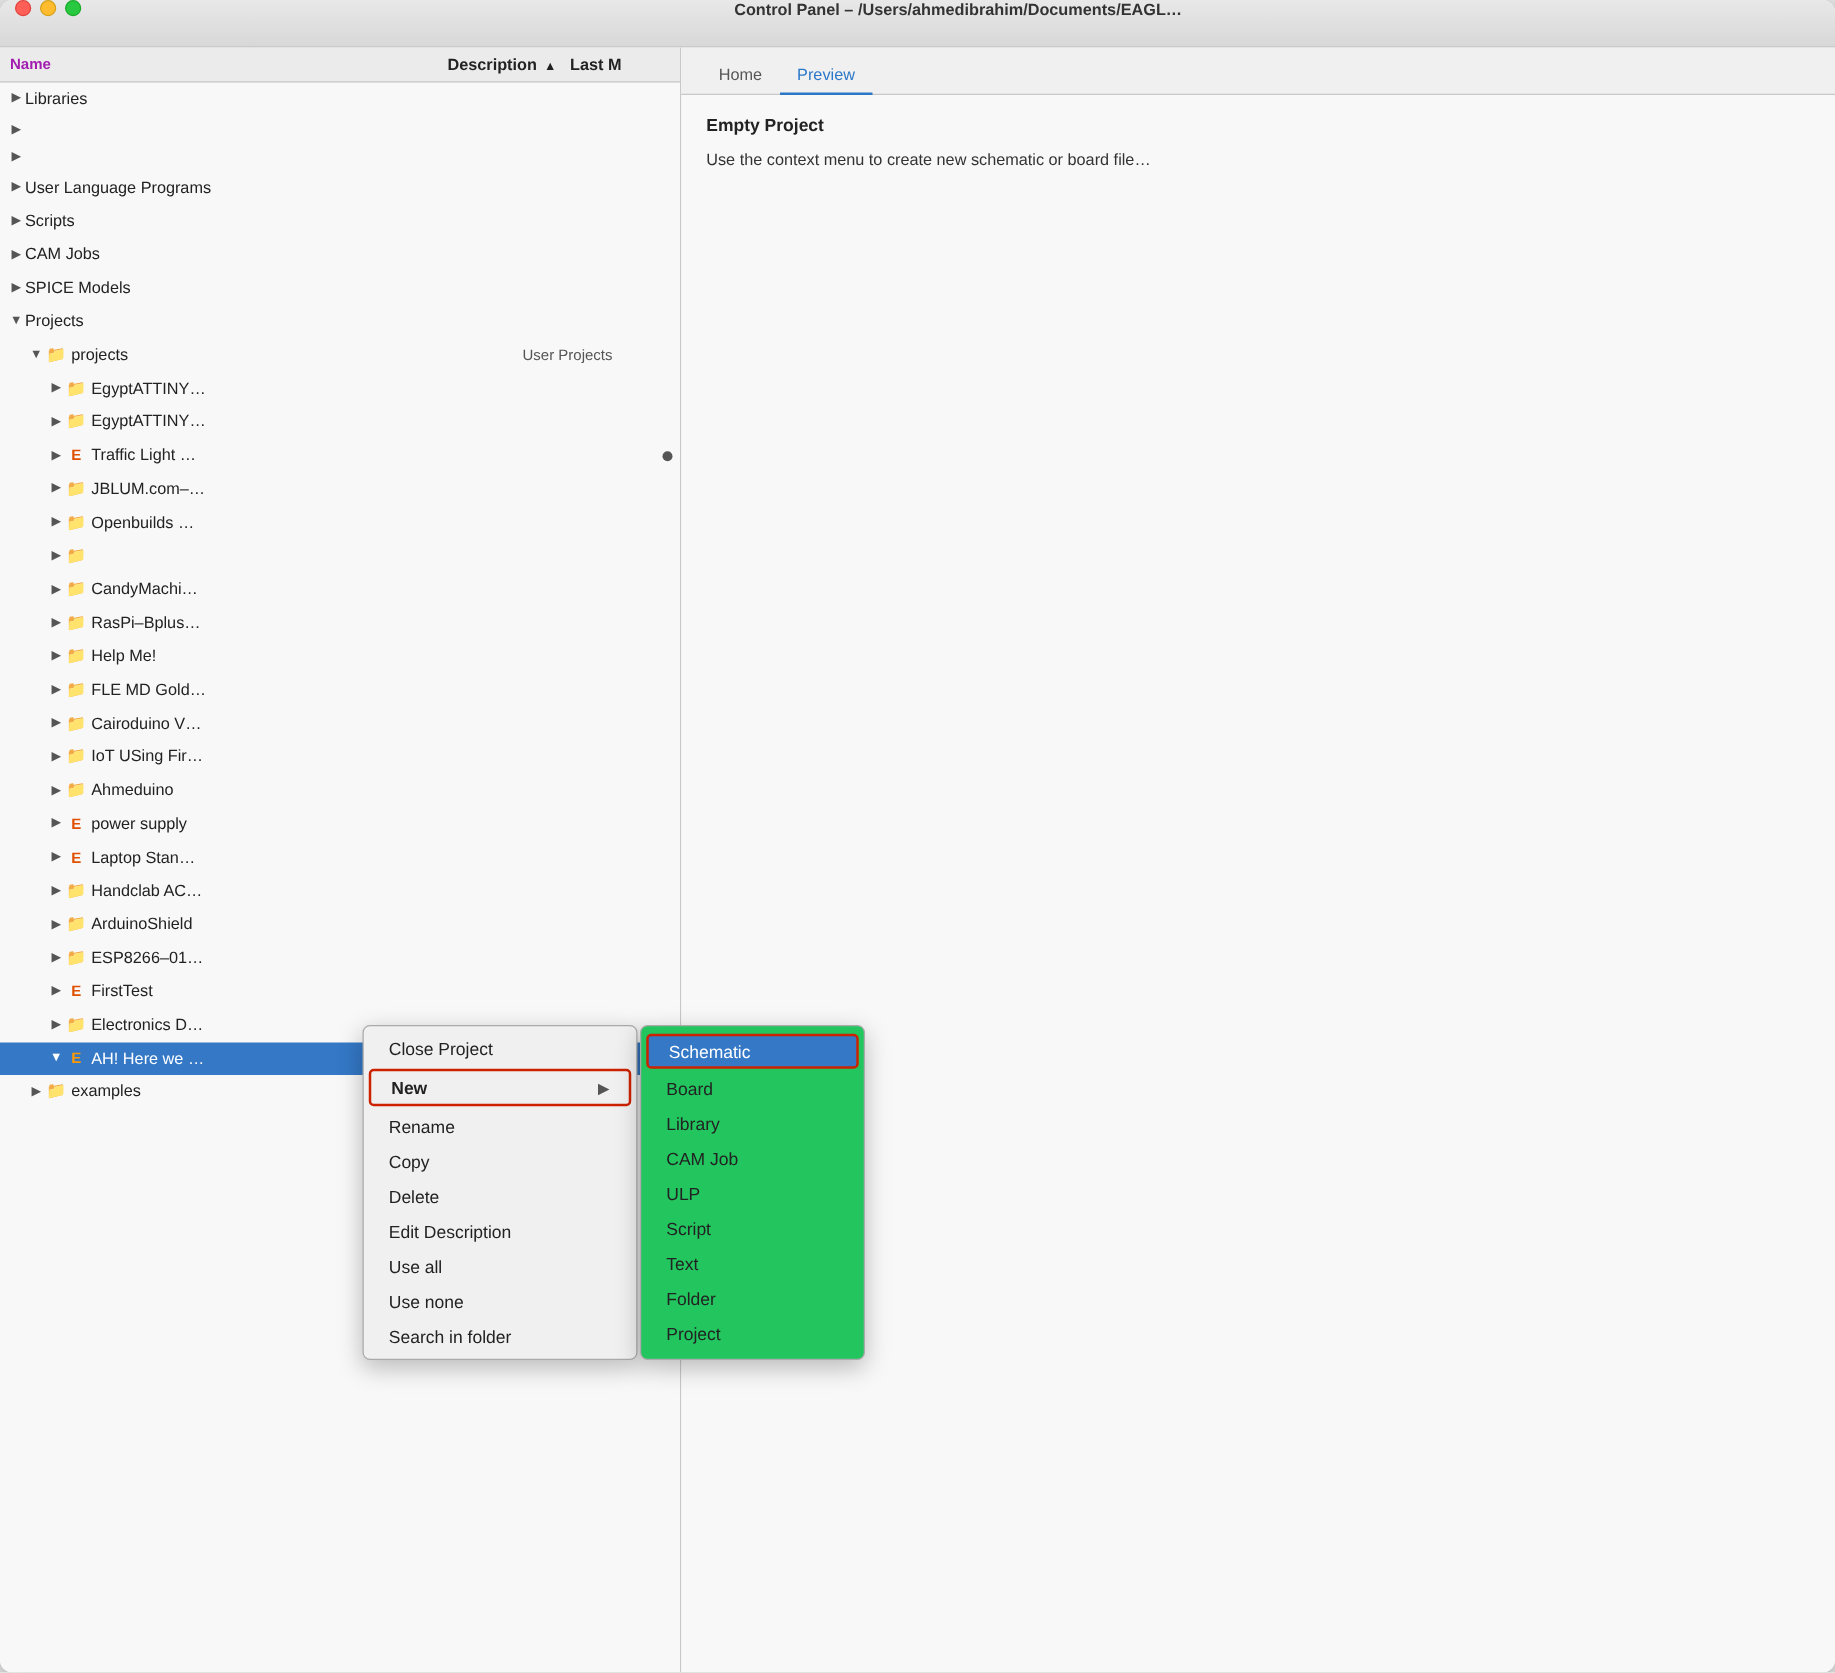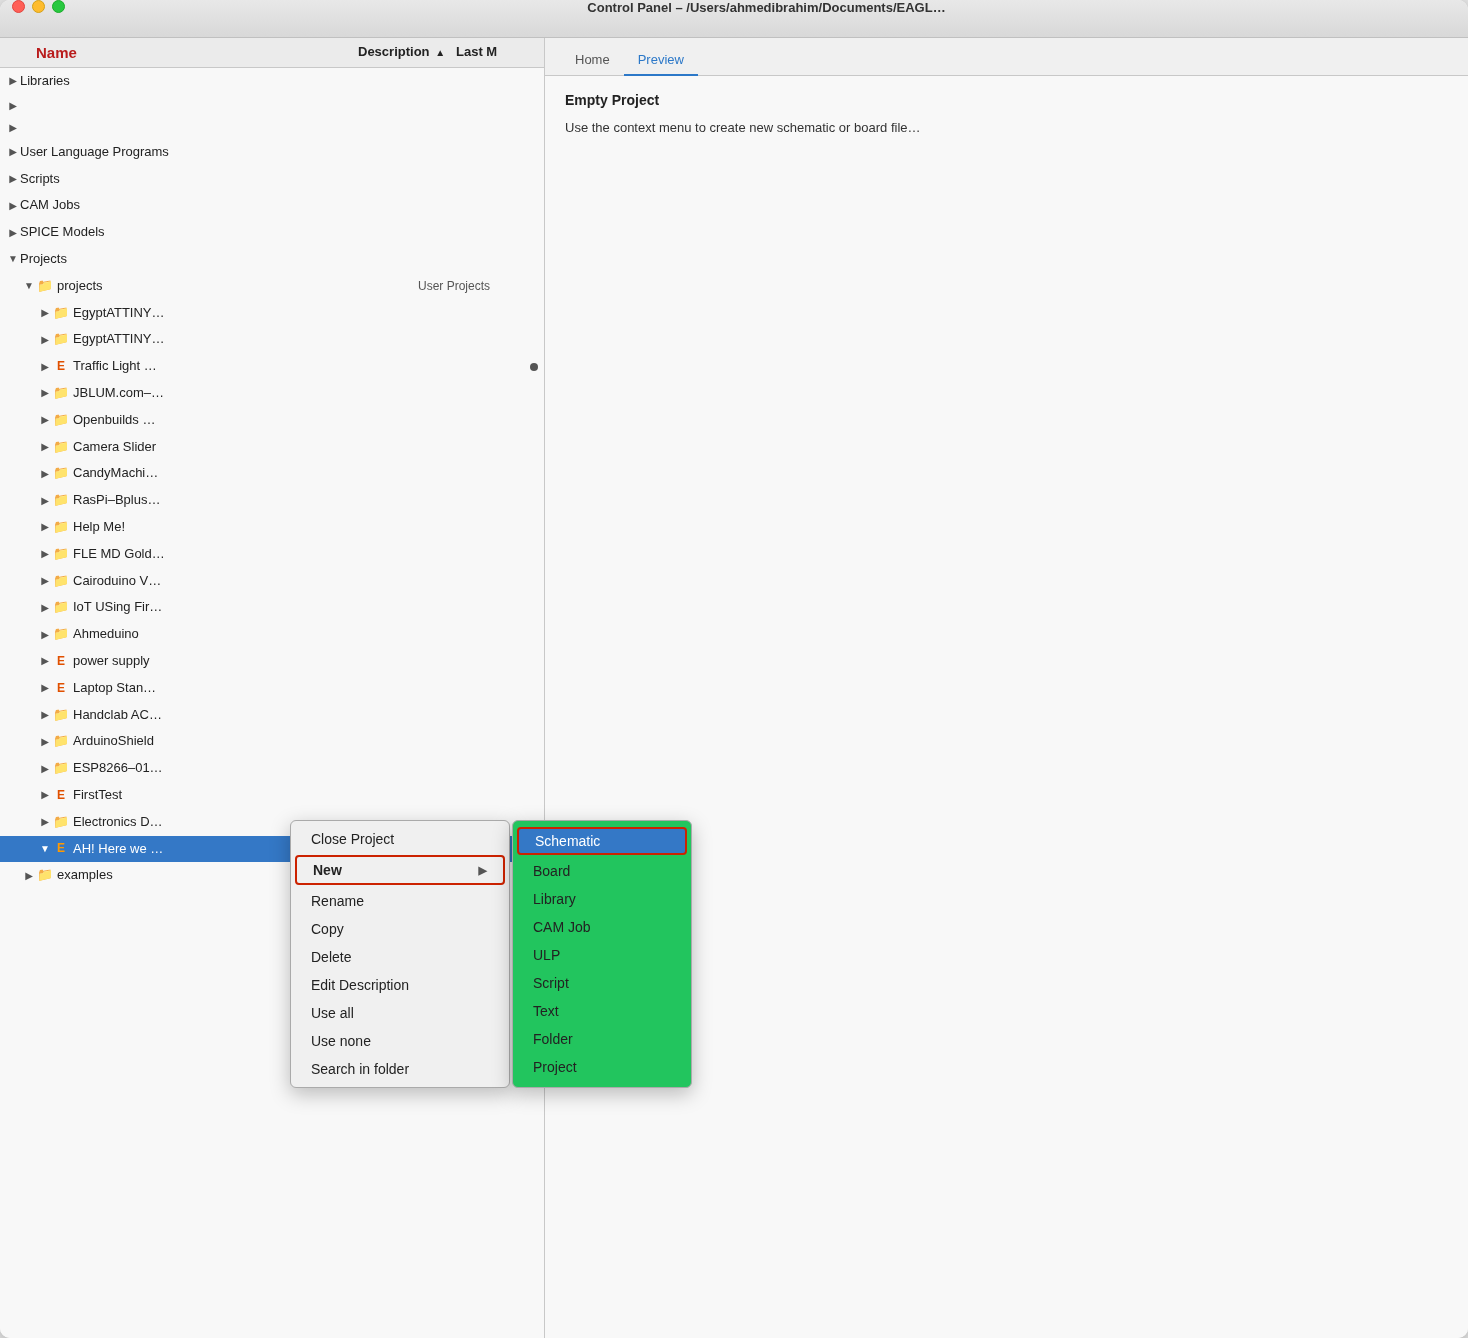--- a/index.html
+++ b/index.html
@@ -82,23 +82,22 @@
       border-bottom: 1px solid #c8c8c8;
       background: #ebebeb;
       position: sticky;
       top: 0;
       z-index: 1;
     }
 
     .tree-header-name {
       flex: 1;
       font-weight: 700;
-      font-size: 15px;
-      color: #b91c1c;
-      margin-left: 28px;
+      font-size: 12px;
+      color: #a21caf;
     }
     .tree-header-desc {
       width: 98px;
       font-weight: 700;
       font-size: 13px;
       color: #222;
     }
     .tree-header-last {
       width: 80px;
       font-weight: 700;
@@ -388,21 +387,20 @@
         <span class="item-text">JBLUM.com–…</span>
       </div>
       <div class="tree-item indent-2">
         <span class="arrow">▶</span>
         <span class="folder-icon">📁</span>
         <span class="item-text">Openbuilds …</span>
       </div>
       <div class="tree-item indent-2">
         <span class="arrow">▶</span>
         <span class="folder-icon">📁</span>
-        <span class="item-text">Camera Slider</span>
       </div>
       <div class="tree-item indent-2">
         <span class="arrow">▶</span>
         <span class="folder-icon">📁</span>
         <span class="item-text">CandyMachi…</span>
       </div>
       <div class="tree-item indent-2">
         <span class="arrow">▶</span>
         <span class="folder-icon">📁</span>
         <span class="item-text">RasPi–Bplus…</span>

